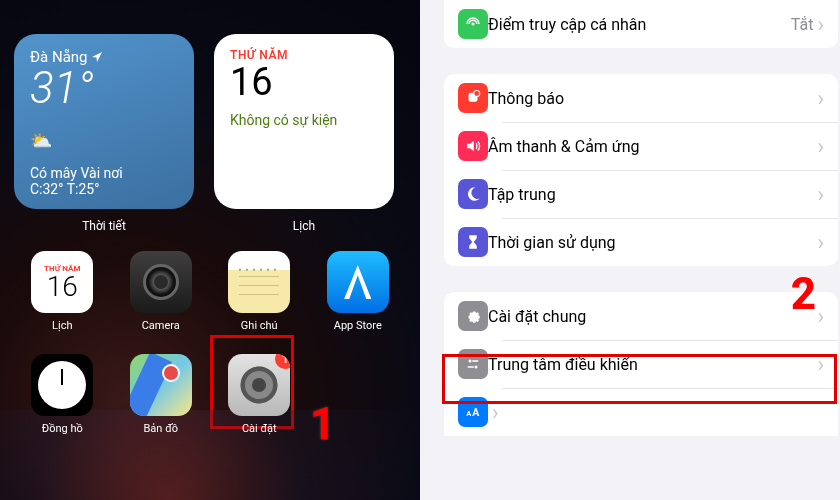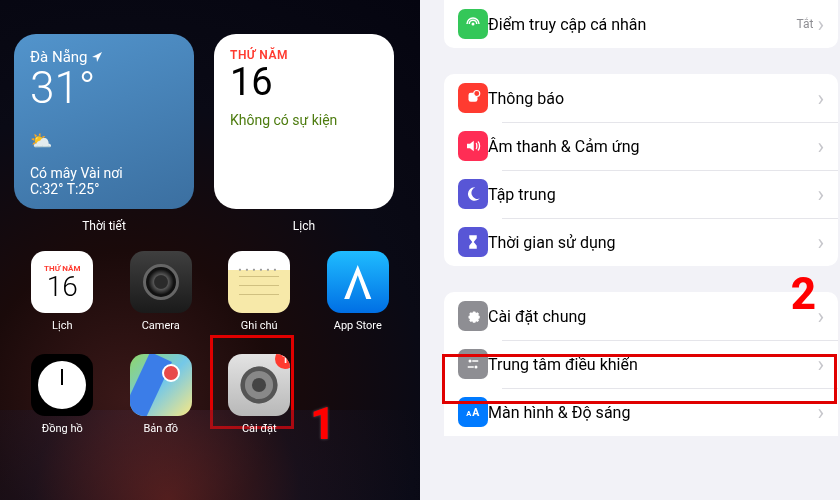--- a/index.html
+++ b/index.html
@@ -6,21 +6,21 @@
 body { display: flex; width: 840px; height: 500px; overflow: hidden; }
 
 
 .left-panel { width: 420px; height: 500px; position: relative; background: radial-gradient(circle at 30% 80%, #3a1818 0%, #1a0a0a 30%, #0a0a15 60%, #050510 100%); padding: 34px 14px; }
 .left-panel::after { content: ""; position: absolute; bottom: 0; left: 0; right: 0; height: 90px; background: radial-gradient(circle at 40% 100%, rgba(140,50,50,0.45), rgba(30,30,60,0.3) 50%, transparent); }
 
 .widgets-row { display: flex; gap: 20px; margin-bottom: 10px; }
 .widget { width: 180px; height: 175px; border-radius: 22px; padding: 14px 16px; position: relative; }
 .weather-widget { background: linear-gradient(160deg, #5294cc 0%, #3b6fa0 100%); color: #fff; }
 .weather-widget .city { font-size: 15px; font-weight: 400; display: flex; align-items: center; gap: 4px; }
-.weather-widget .temp { font-size: 44px; font-weight: 300; line-height: 1.1; margin-top: -2px; }
+.weather-widget .temp { font-size: 44px; font-weight: 300; line-height: 1.1; margin-top: -2px; font-style: italic; }
 .weather-widget .icon-row { margin-top: 18px; font-size: 18px; }
 .weather-widget .desc { font-size: 14px; margin-top: 14px; }
 .weather-widget .range { font-size: 14px; }
 .calendar-widget { background: #fff; color: #000; }
 .calendar-widget .dayname { color: #ff3b30; font-size: 12px; font-weight: 600; text-transform: uppercase; letter-spacing: 0.5px; }
 .calendar-widget .daynum { font-size: 38px; font-weight: 400; line-height: 1.1; }
 .calendar-widget .event { color: #4d7c0f; font-size: 14px; margin-top: 8px; }
 
 .widget-labels { display: flex; gap: 20px; margin-bottom: 18px; }
 .widget-labels span { width: 180px; text-align: center; color: #fff; font-size: 12px; }
@@ -58,21 +58,21 @@
 
 .right-panel { width: 420px; height: 500px; background: #f2f2f7; padding-left: 24px; position: relative; }
 .right-inner { background: #f2f2f7; height: 100%; }
 .group { background: #fff; border-radius: 10px; margin: 0 2px 26px 0; overflow: hidden; }
 .group.first { border-radius: 0 0 10px 10px; margin-top: 0; }
 .group.last { border-radius: 10px 10px 0 0; margin-bottom: 0; }
 .row { display: flex; align-items: center; padding: 9px 14px; min-height: 46px; gap: 0; position: relative; }
 .row + .row::before { content: ""; position: absolute; top: 0; left: 58px; right: 0; height: 1px; background: #e5e5ea; }
 .row-icon { width: 30px; height: 30px; border-radius: 7px; display: flex; align-items: center; justify-content: center; flex-shrink: 0; }
 .row-label { flex: 1; font-size: 16px; color: #000; }
-.row-value { color: #8e8e93; font-size: 12px; }
+.row-value { color: #8e8e93; font-size: 16px; }
 .chev { color: #c7c7cc; font-size: 22px; margin-left: 4px; }
 
 .ic-hotspot { background: #34c759; }
 .ic-notif { background: #ff3b30; }
 .ic-sound { background: #ff2d55; }
 .ic-focus { background: #5856d6; }
 .ic-screen { background: #5856d6; }
 .ic-gen { background: #8e8e93; }
 .ic-ctrl { background: #8e8e93; }
 .ic-disp { background: #007aff; }
@@ -239,21 +239,20 @@
         <div class="row-label">Trung tâm điều khiển</div>
         <div class="chev">›</div>
       </div>
       <div class="row">
         <div class="row-icon ic-disp">
             <svg class="r-svg" viewBox="0 0 24 24">
               <text x="3" y="17" font-size="10" font-weight="700" fill="#fff">A</text>
               <text x="11" y="17" font-size="14" font-weight="700" fill="#fff">A</text>
             </svg>
           </div>
-        <div class="row-label">Màn hình &amp; Độ sáng</div>
         <div class="chev">›</div>
       </div>
     </div>
   </div>
 
   <div class="highlight-box" style="left:22px; top:354px; width:395px; height:50px;"></div>
   <div class="step-num" style="right:24px; top:268px;">2</div>
 </div>
 
 </body></html>

